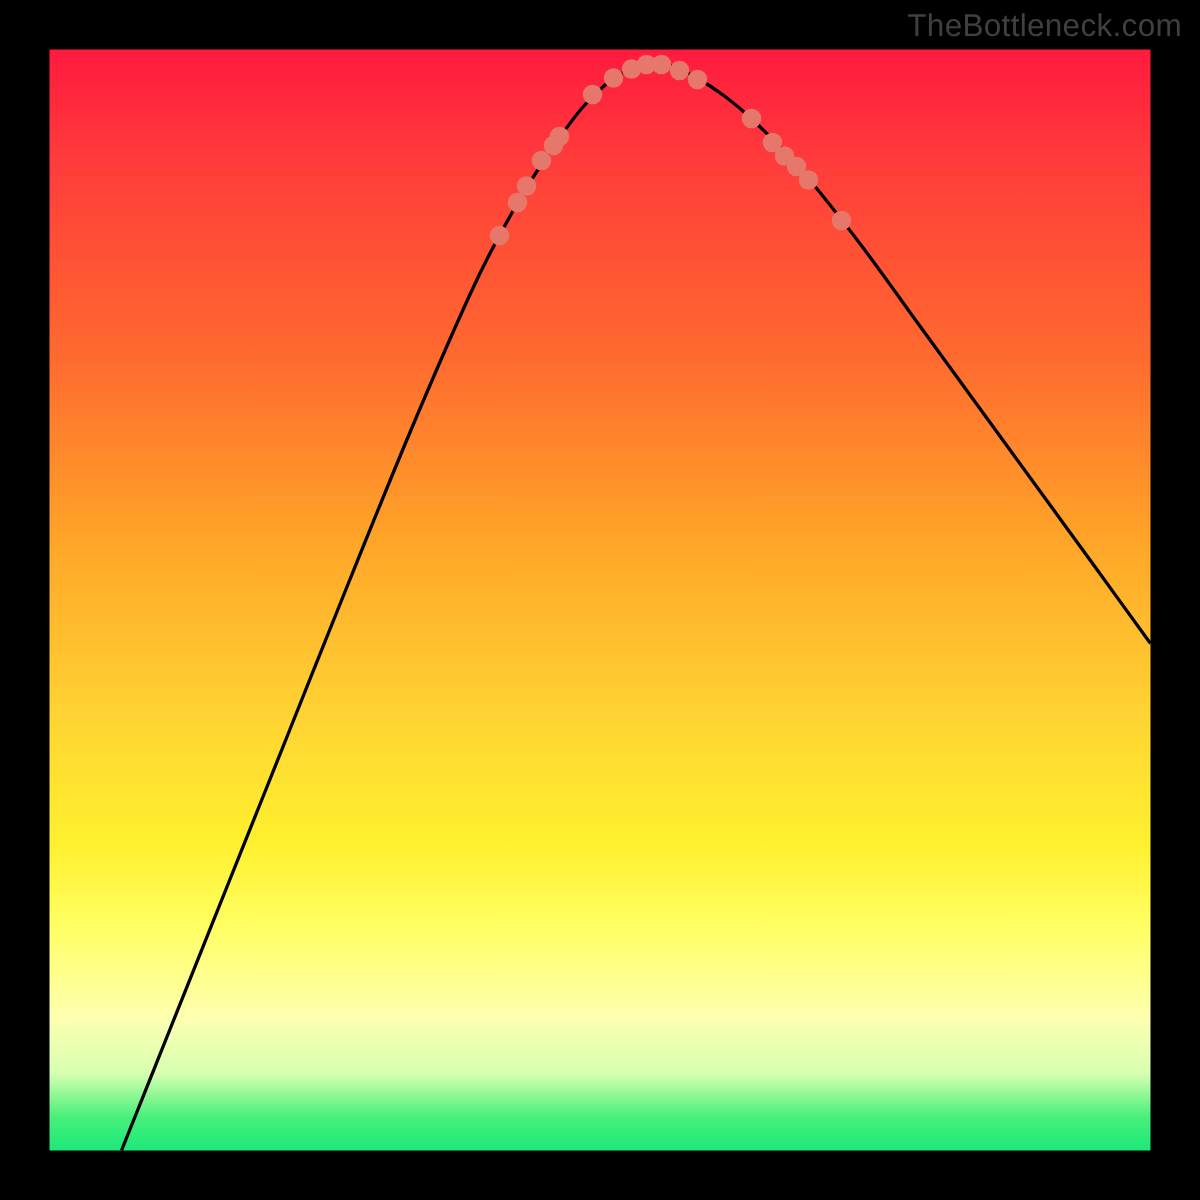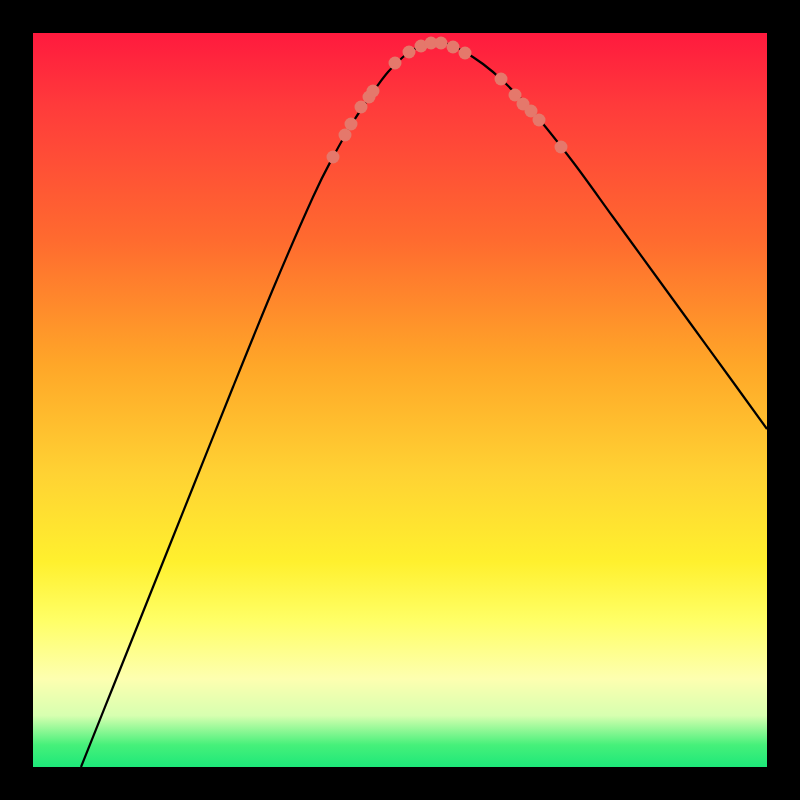--- a/index.html
+++ b/index.html
@@ -54,20 +54,21 @@
     top: 0;
     width: 734px;
     height: 734px;
     overflow: visible;
   }
 </style>
 </head>
 <body>
 
 <div class="frame">
+  <div class="watermark">TheBottleneck.com</div>
   <div class="plot-area">
     <svg class="curve" viewBox="0 0 734 734" preserveAspectRatio="none">
       <path id="curve-path" fill="none" stroke="#000000" stroke-width="2.2" d="M 48,734 C 53.3,720.7 68.0,684.0 80,654 C 92.0,624.0 106.7,587.3 120,554 C 133.3,520.7 146.7,487.3 160,454 C 173.3,420.7 186.7,387.0 200,354 C 213.3,321.0 226.7,287.7 240,256 C 253.3,224.3 270.0,186.0 280,164 C 290.0,142.0 293.3,136.5 300,124 C 306.7,111.5 313.3,99.8 320,89 C 326.7,78.2 334.2,67.3 340,59 C 345.8,50.7 350.0,44.8 355,39 C 360.0,33.2 365.0,28.2 370,24 C 375.0,19.8 380.0,16.5 385,14 C 390.0,11.5 395.0,9.5 400,9 C 405.0,8.5 410.0,9.5 415,11 C 420.0,12.5 424.2,14.7 430,18 C 435.8,21.3 443.3,26.0 450,31 C 456.7,36.0 461.7,40.0 470,48 C 478.3,56.0 488.3,65.5 500,79 C 511.7,92.5 526.7,111.5 540,129 C 553.3,146.5 566.7,165.7 580,184 C 593.3,202.3 606.7,220.7 620,239 C 633.3,257.3 646.7,275.7 660,294 C 673.3,312.3 687.7,332.0 700,349 C 712.3,366.0 728.3,388.2 734,396"></path>
       <g id="markers">
           <circle cx="300" cy="124" r="6.5" fill="#e5786b" stroke="#c95a55" stroke-width="0"></circle>
           <circle cx="312" cy="102" r="6.5" fill="#e5786b" stroke="#c95a55" stroke-width="0"></circle>
           <circle cx="318" cy="91" r="6.5" fill="#e5786b" stroke="#c95a55" stroke-width="0"></circle>
           <circle cx="328" cy="74" r="6.5" fill="#e5786b" stroke="#c95a55" stroke-width="0"></circle>
           <circle cx="336" cy="64" r="6.5" fill="#e5786b" stroke="#c95a55" stroke-width="0"></circle>
           <circle cx="340" cy="58" r="6.5" fill="#e5786b" stroke="#c95a55" stroke-width="0"></circle>

